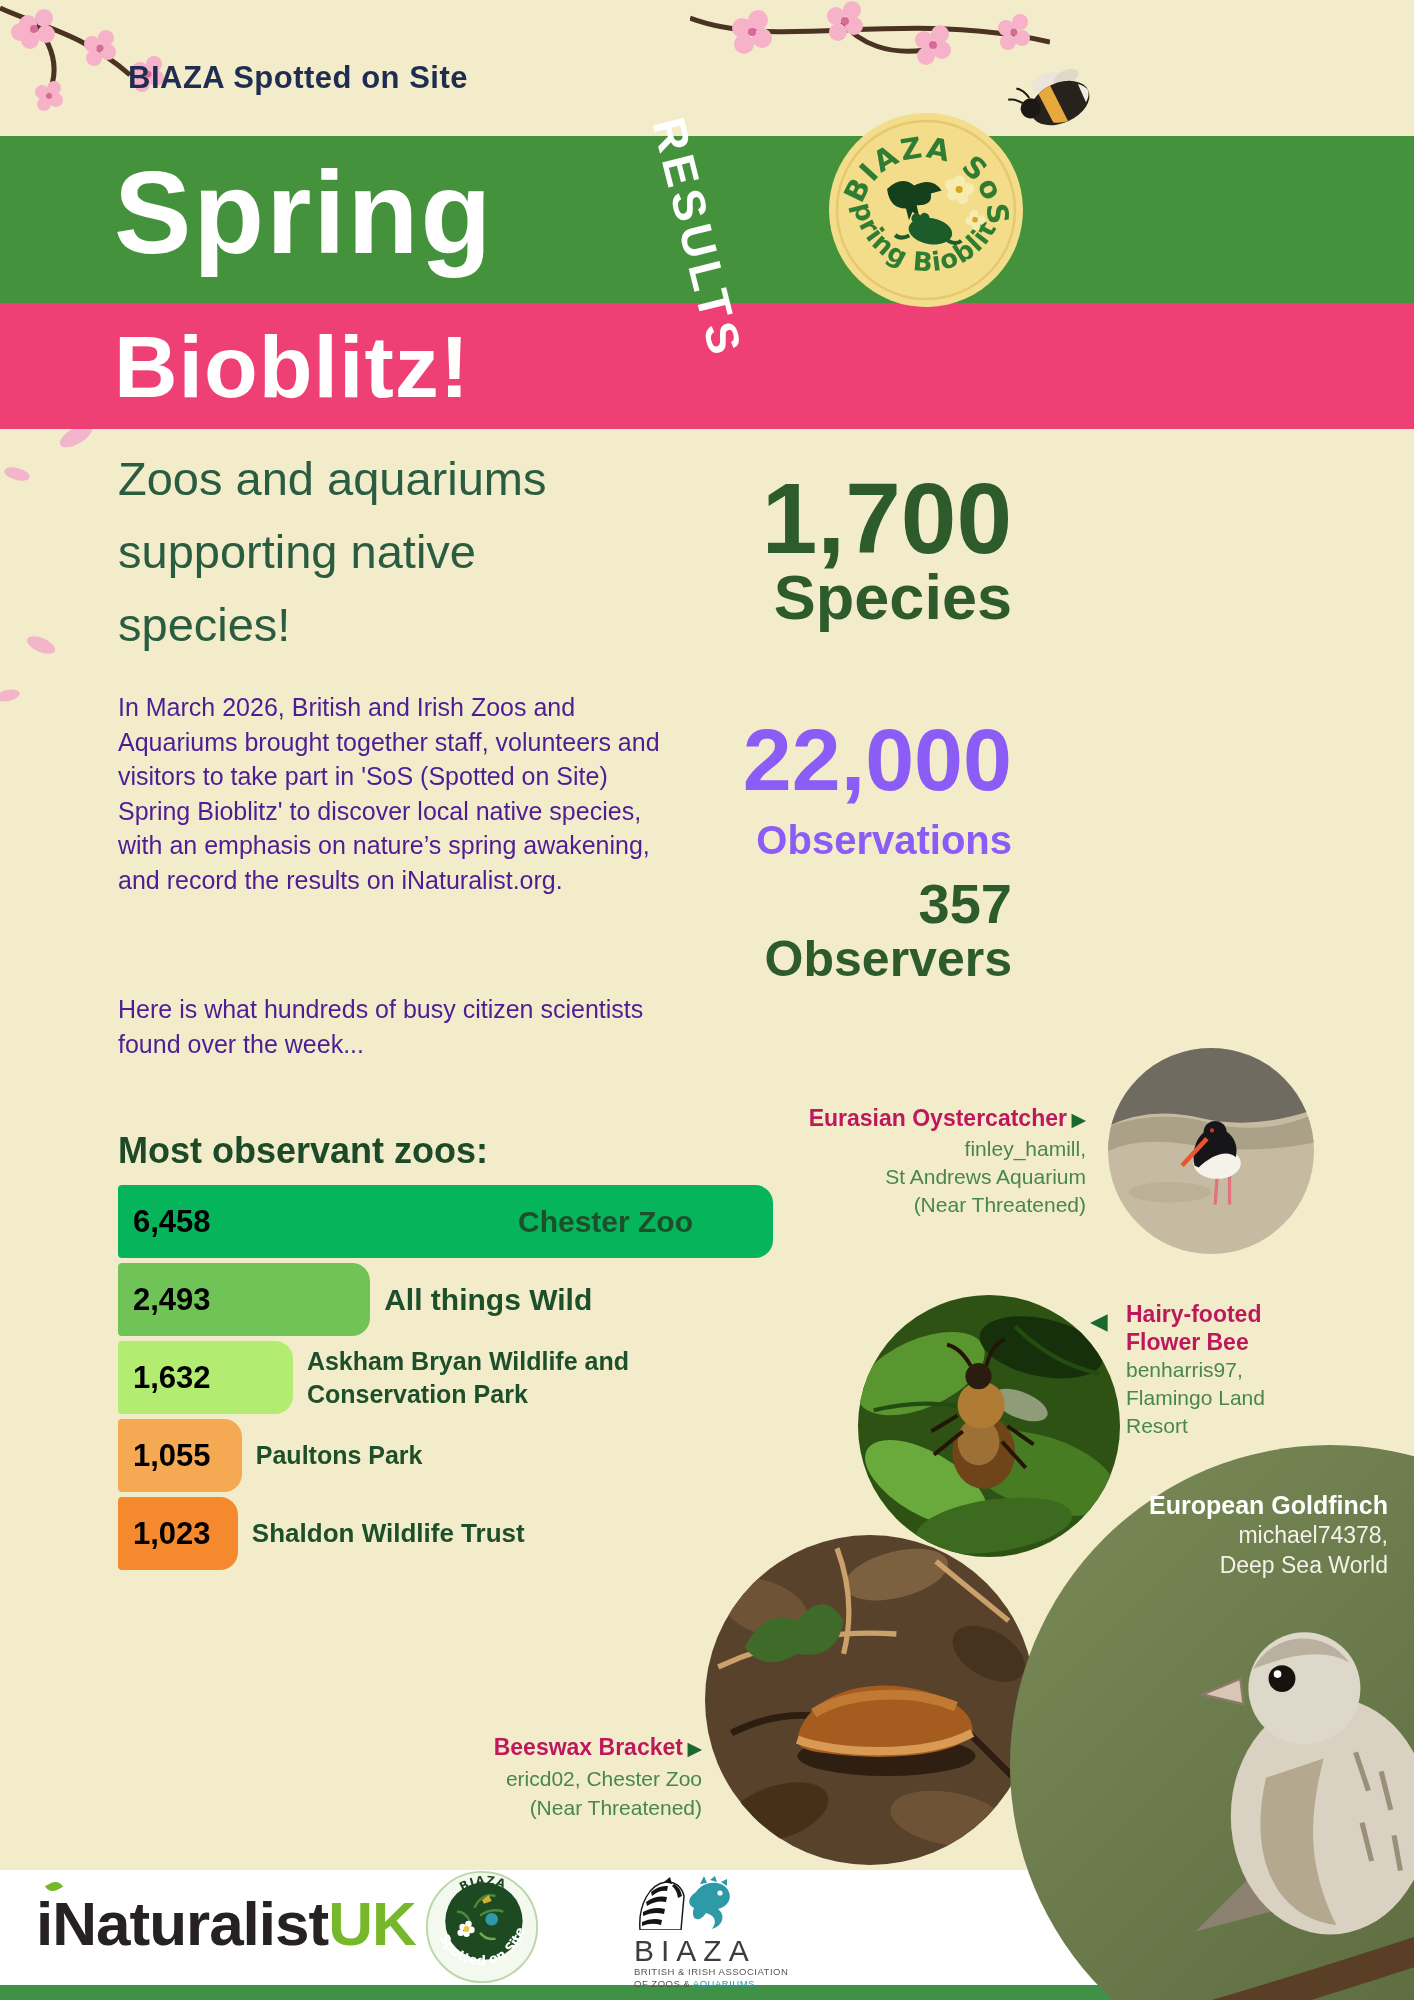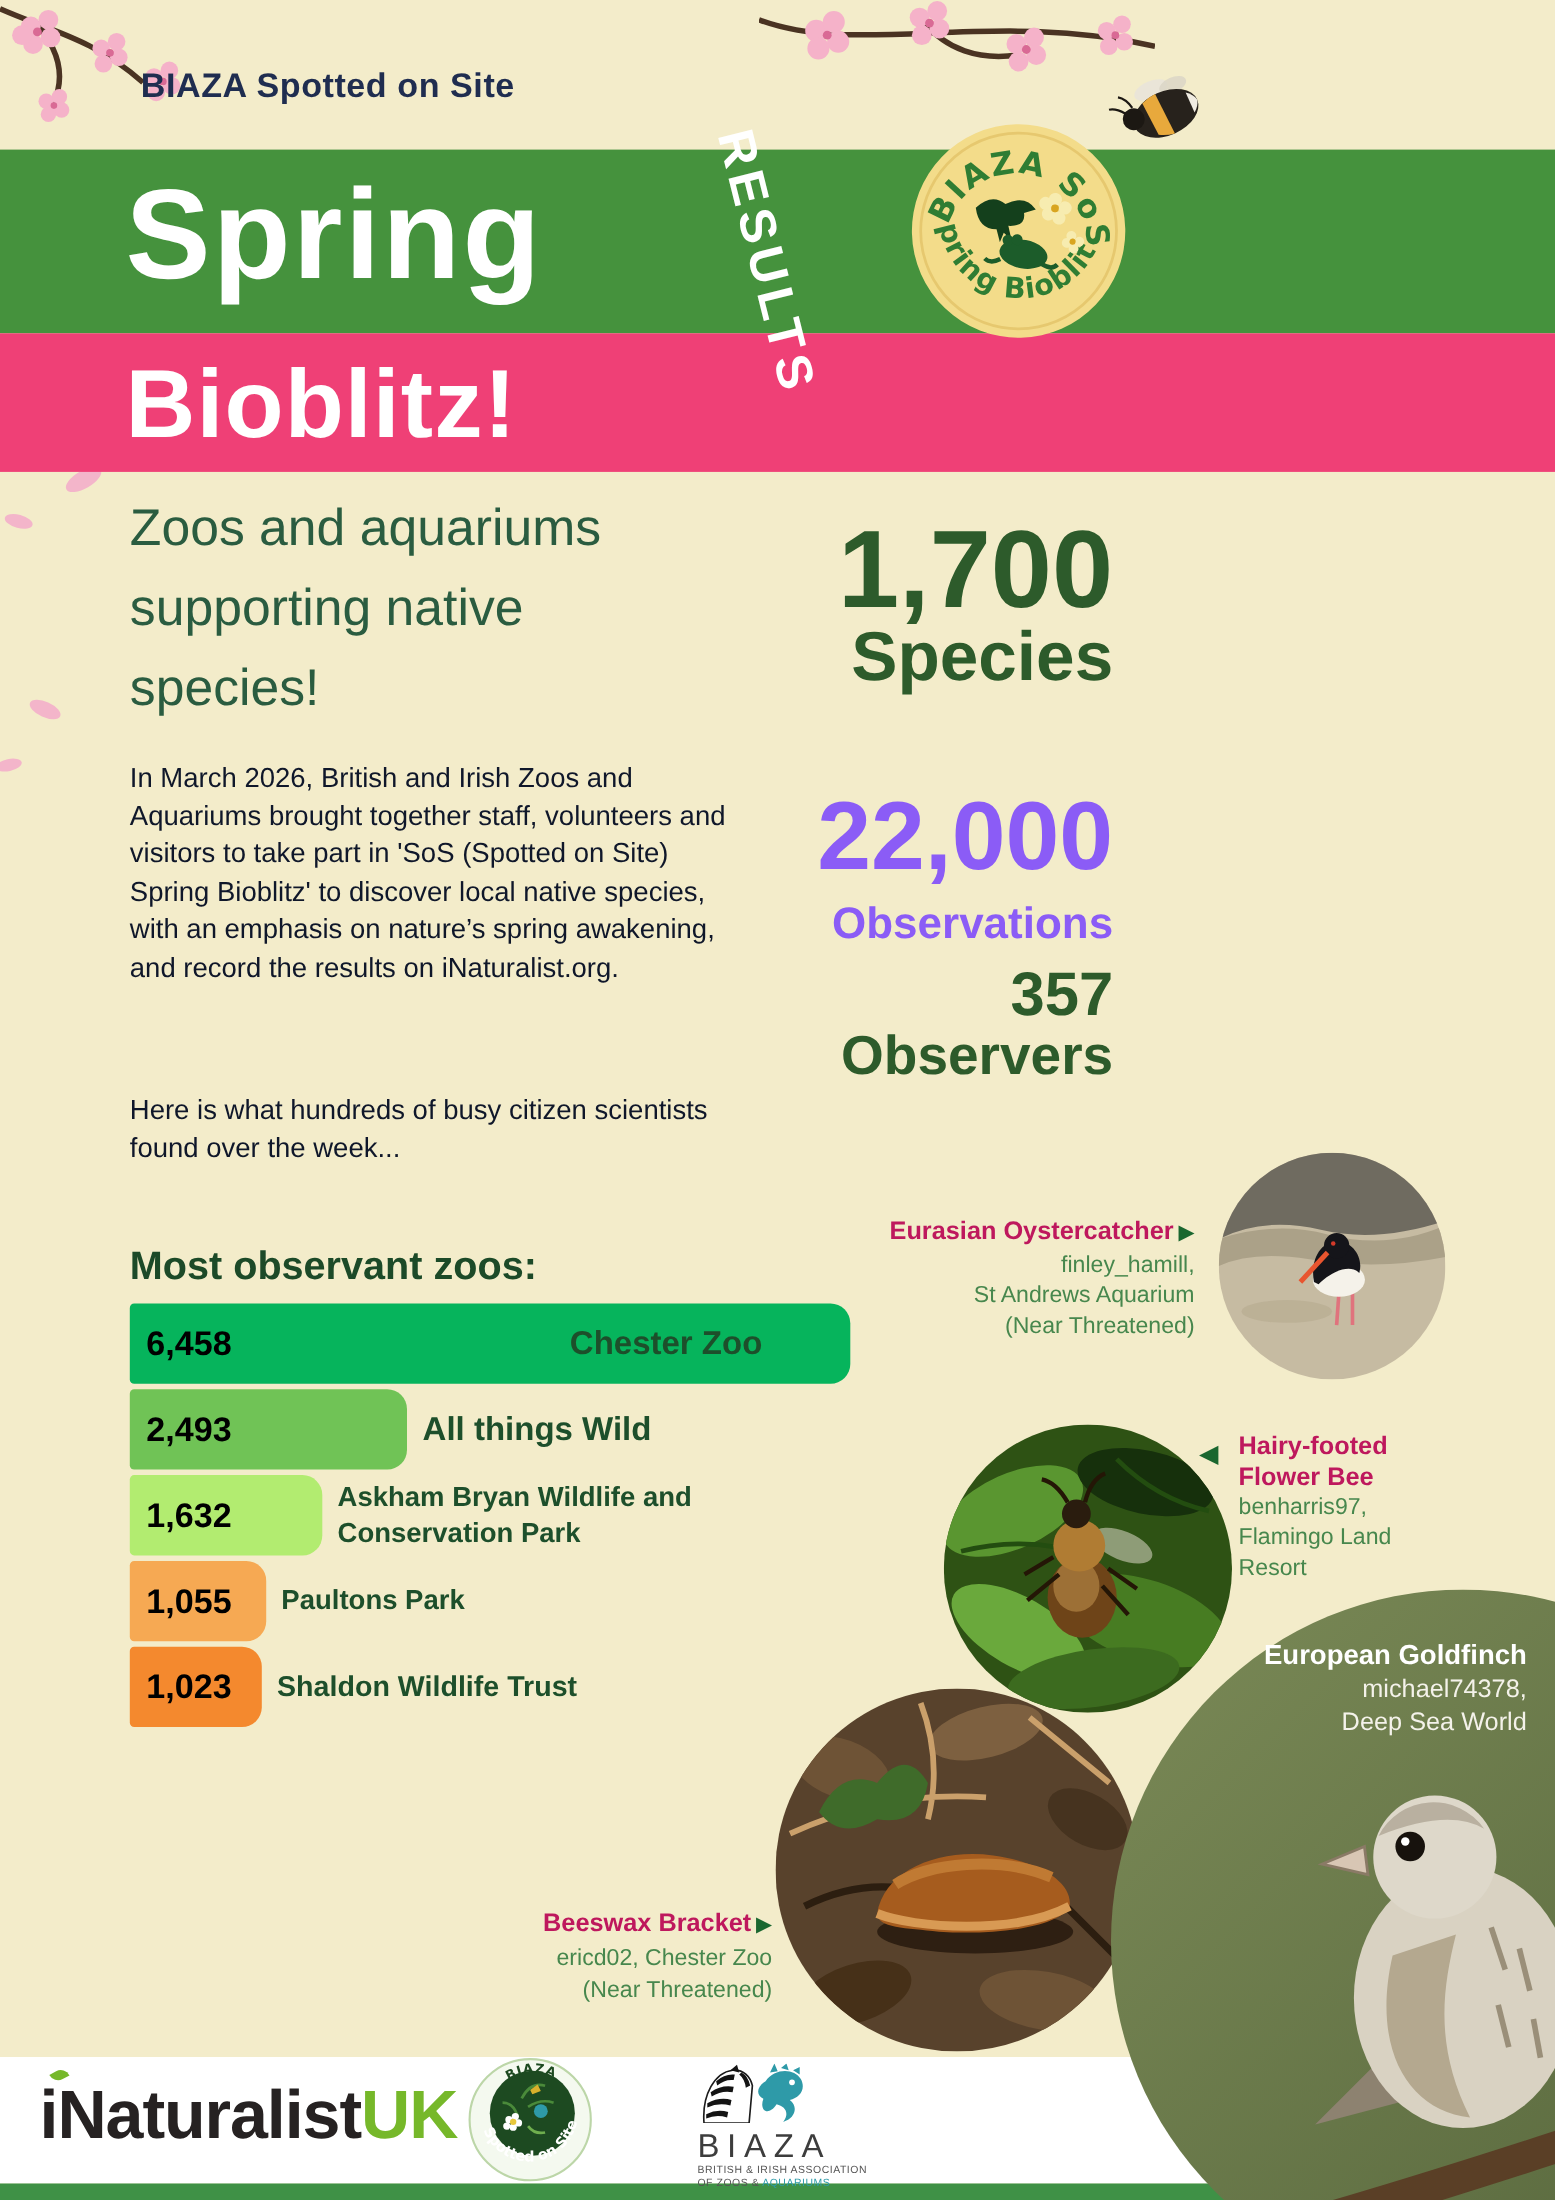--- a/index.html
+++ b/index.html
@@ -12,21 +12,21 @@
   .band-green{left:0;top:136px;width:1414px;height:167px;background:#45923d;}
   .band-pink{left:0;top:303px;width:1414px;height:126px;background:#ef4076;}
   .title1{left:114px;top:146px;font-size:116px;font-weight:800;color:#fff;letter-spacing:2px;z-index:2;}
   .title2{left:114px;top:316px;font-size:88px;font-weight:800;color:#fff;letter-spacing:1px;z-index:2;}
   .results{left:694px;top:112px;font-size:46px;font-weight:800;color:#fff;letter-spacing:5px;
            transform:rotate(76deg);transform-origin:0 0;z-index:3;}
   .badge{left:826px;top:110px;width:200px;height:200px;transform:rotate(10deg);z-index:3;}
 
   
   .intro-heading{left:118px;top:442px;font-size:47px;line-height:73px;color:#2a5c40;font-weight:400;}
-  .para{left:118px;width:545px;font-size:25px;line-height:34.5px;color:#0f172a;}
+  .para{left:118px;width:545px;font-size:25px;line-height:34.5px;color:#4c1d95;}
   .para1{top:690px;}
   .para2{top:992px;}
 
   
   .stat{right:402px;text-align:right;line-height:1;}
   .stat-green{color:#2d5b2b;}
   .stat-pink{color:#8b5cf6;}
   .s1v{top:468px;font-size:100px;font-weight:800;}
   .s1l{top:566px;font-size:63px;font-weight:800;}
   .s2v{top:716px;font-size:88px;font-weight:800;}

